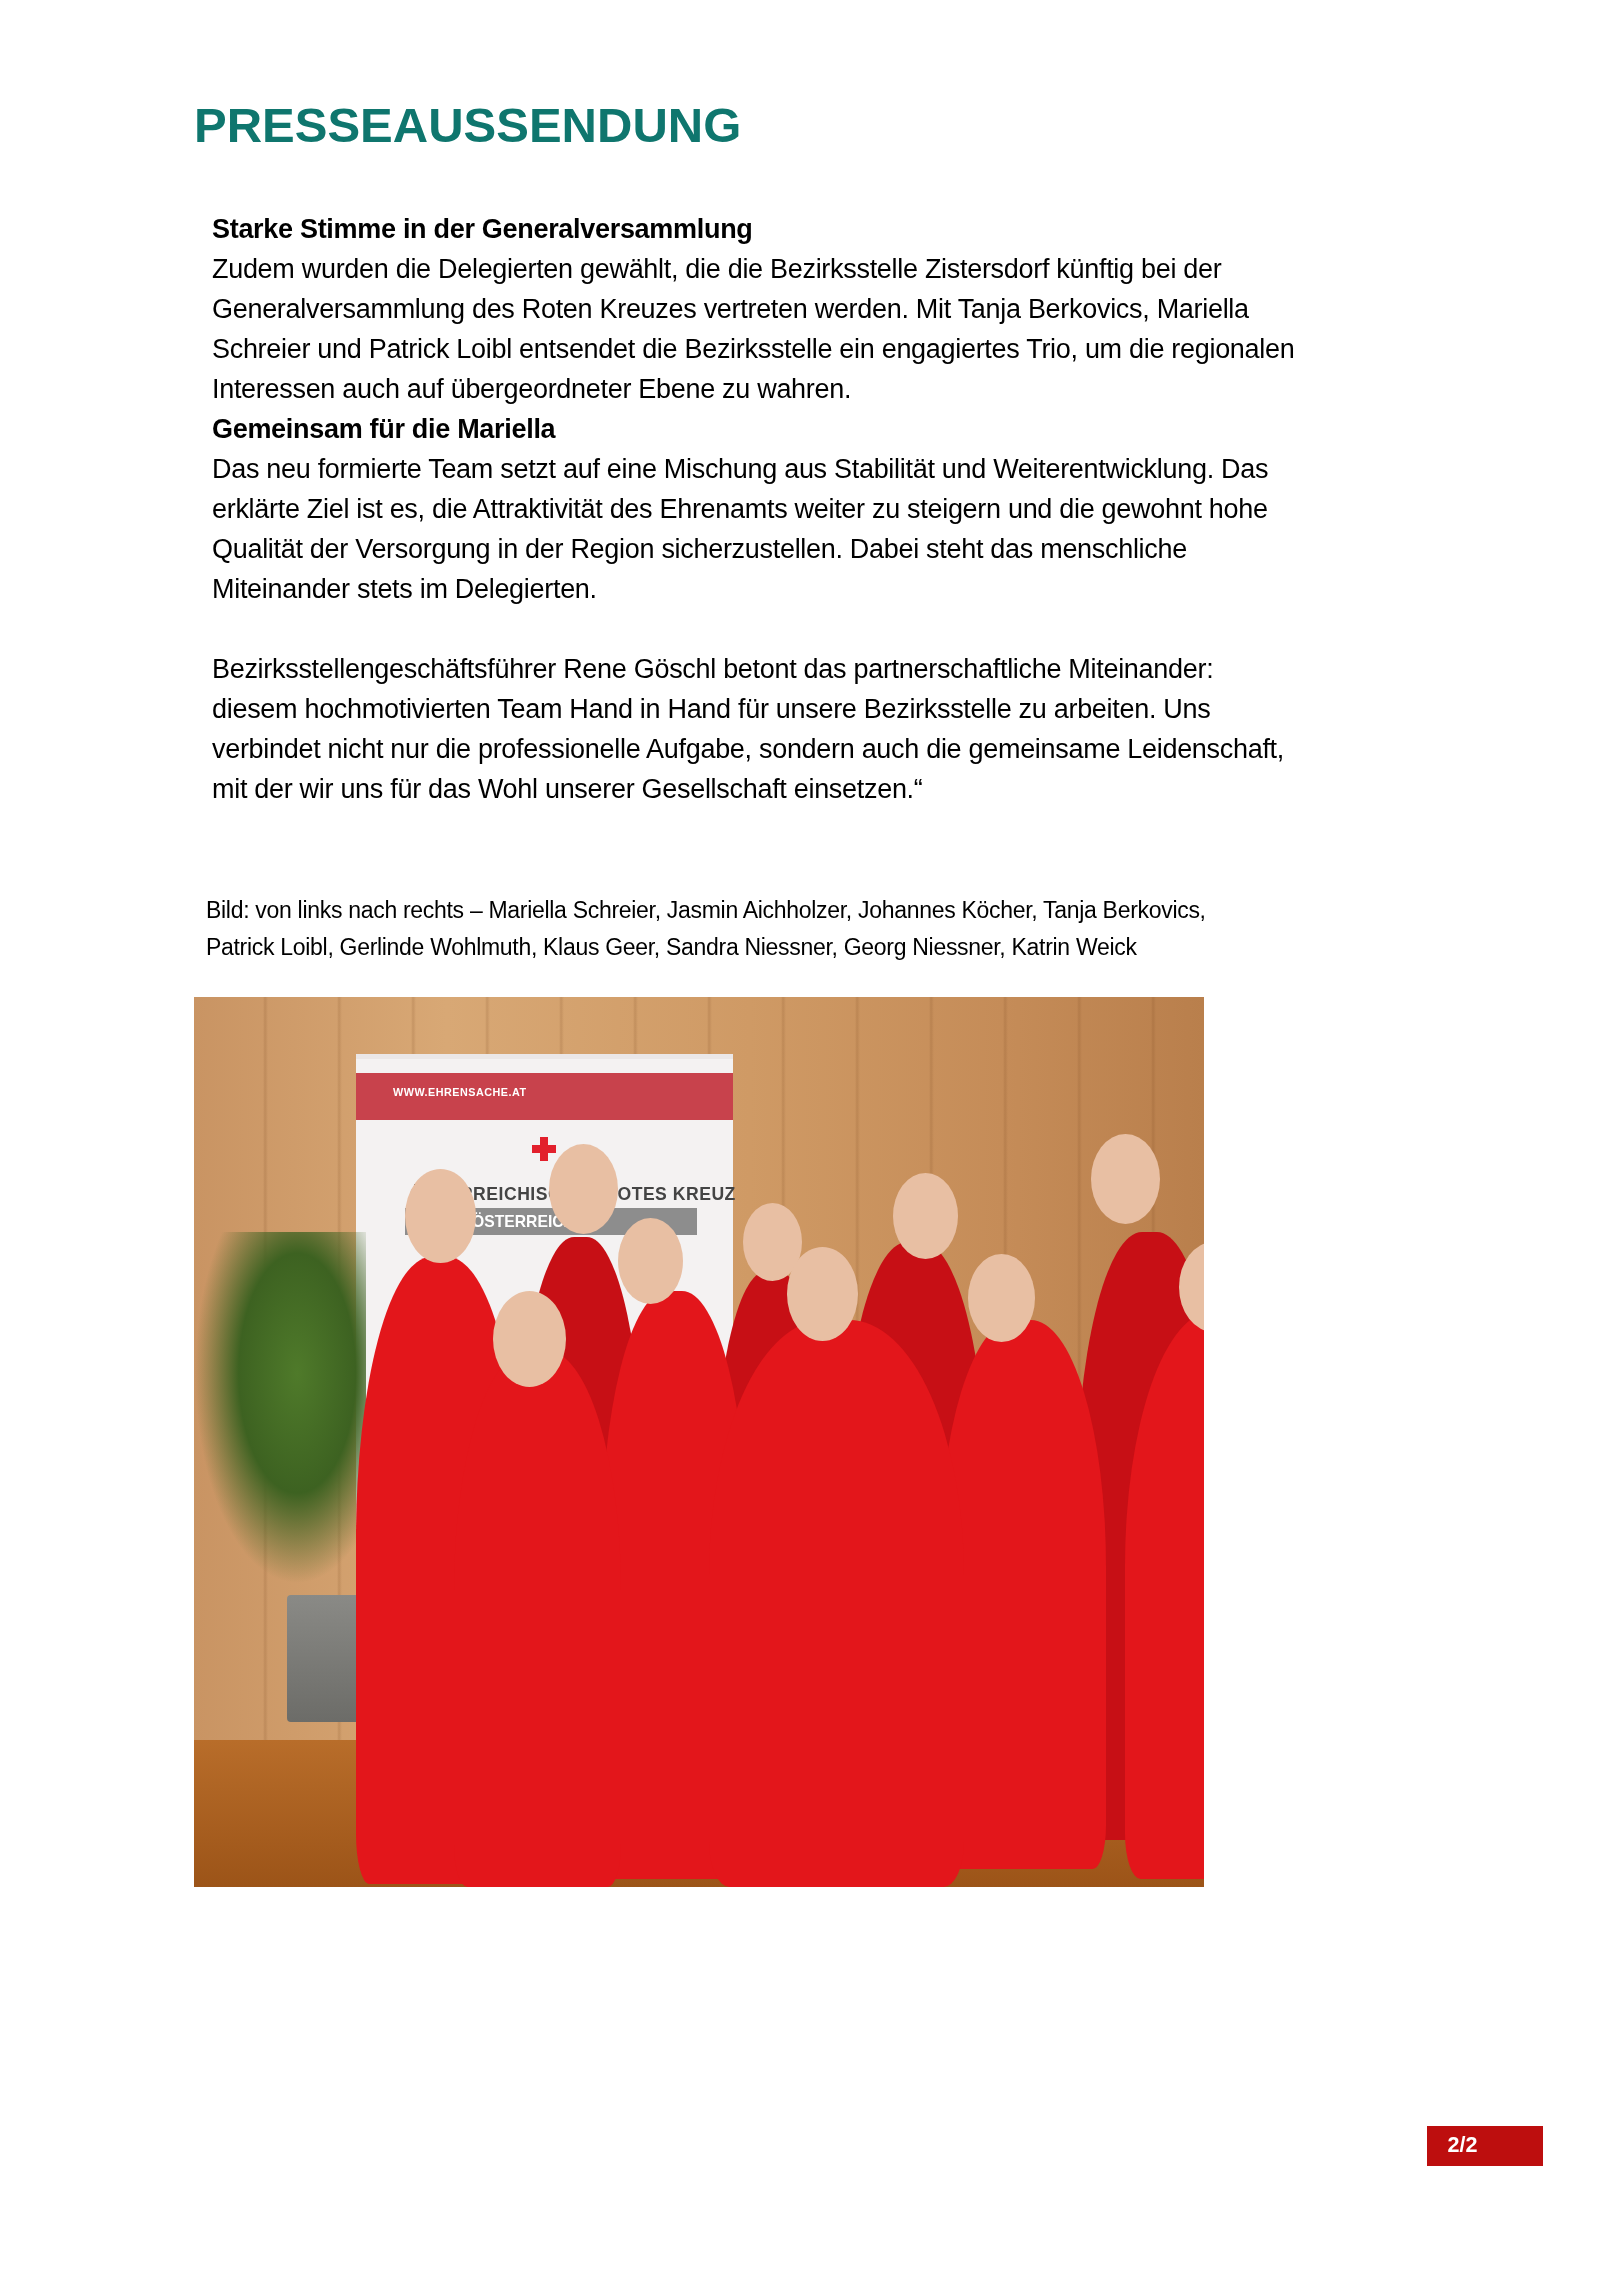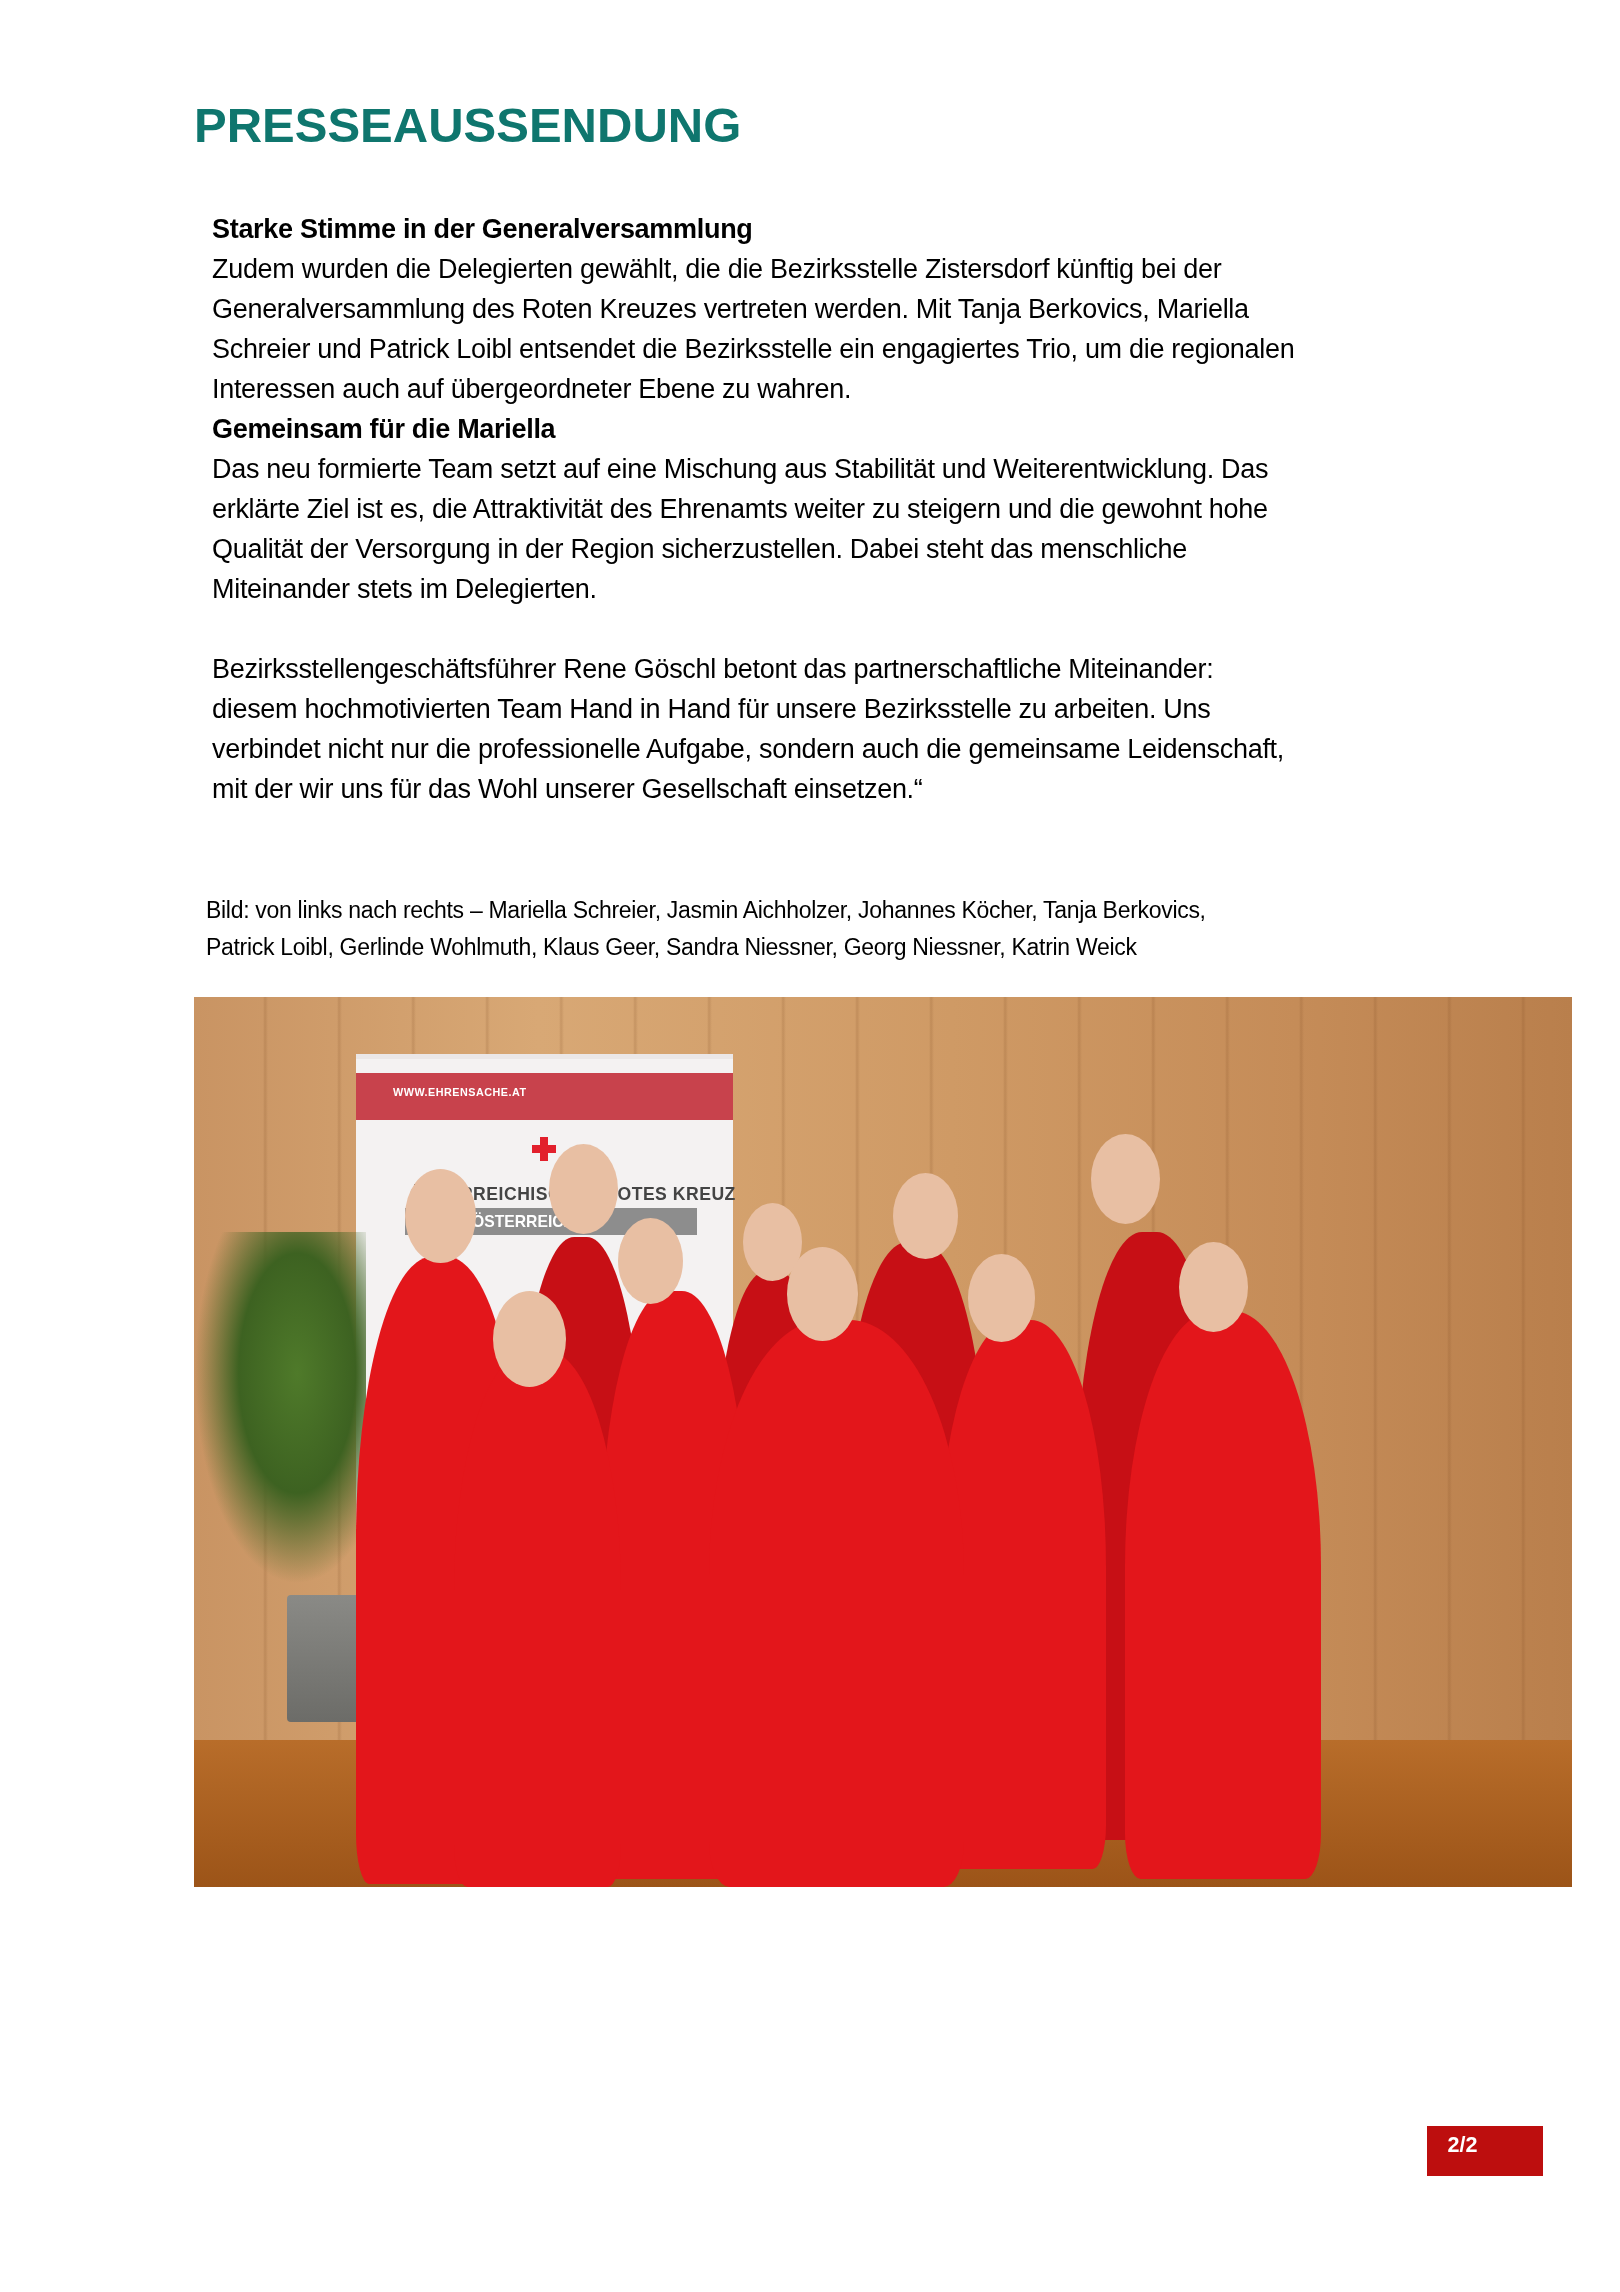--- a/index.html
+++ b/index.html
@@ -6,21 +6,21 @@
   body { width: 1620px; height: 2293px; position: relative; overflow: hidden;
          font-family: "Liberation Sans", "DejaVu Sans", sans-serif; color: #000; }
   .title { position: absolute; left: 194px; top: 96px; font-size: 49px; font-weight: bold;
            color: #0f766e; letter-spacing: 0px; line-height: 59px; }
   .body-block { position: absolute; left: 212px; width: 1274px; font-size: 27px; line-height: 40px; margin-top: 20px; }
   .sec1 { top: 189px; }
   .sec2 { top: 629px; }
   .caption { position: absolute; left: 206px; top: 892px; width: 1274px; font-size: 23px; line-height: 37px; }
   .line { display: block; white-space: nowrap; letter-spacing: -0.3px; }
   .heading { font-weight: bold; }
-  .photo { position: absolute; left: 194px; top: 997px; width: 1378px; height: 890px; overflow: hidden;
+  .photo { position: absolute; left: 194px; top: 997px; width: 1010px; height: 890px; overflow: hidden;
            background: linear-gradient(90deg, #c99463 0%, #d8a875 25%, #cf9a65 55%, #c58c58 80%, #b97f4c 100%); }
   .wood-lines { position: absolute; inset: 0;
     background: repeating-linear-gradient(90deg, rgba(120,70,30,0.00) 0px, rgba(120,70,30,0.00) 69px, rgba(120,70,30,0.18) 71px, rgba(120,70,30,0.0) 74px); }
   .floor { position: absolute; left: 0; right: 0; bottom: 0; height: 147px;
            background: linear-gradient(180deg, #b86d2a, #9c5418); }
   .banner { position: absolute; left: 162px; top: 57px; width: 377px; height: 470px; background: #f4f2f2;
             border-top: 5.9px solid #ebe7e7; }
   .banner-top { position: absolute; left: 0; top: 13.7px; width: 100%; height: 47px; background: #c8424c; }
   .banner-url { position: absolute; left: 37px; top: 27.4px; color: #fff; font-size: 10.8px; font-weight: bold; letter-spacing: 0.5px; }
   .banner-cross { position: absolute; left: 176px; top: 78px; width: 23.5px; height: 23.5px; }
@@ -29,21 +29,21 @@
   .banner-name { position: absolute; left: 54px; top: 125px; font-size: 17.6px; font-weight: bold; color: #444; letter-spacing: 0.5px; white-space: nowrap; }
   .banner-region { position: absolute; left: 49px; top: 149px; width: 284px; height: 27.4px; background: #8d8d8d; color: #fff;
                    font-size: 15.7px; font-weight: bold; line-height: 27.4px; padding-left: 7.8px; }
   .plant { position: absolute; left: 0; top: 235px; width: 172px; height: 353px;
            background: radial-gradient(ellipse at 60% 40%, #4f7a2a 0%, #3d6221 40%, rgba(60,90,30,0) 70%); }
   .pot { position: absolute; left: 93px; top: 598px; width: 98px; height: 127px; background: linear-gradient(180deg,#8a8a86,#6c6c68); border-radius: 3.9px; }
   .person { position: absolute; border-radius: 45% 45% 8% 8%; }
   .head { position: absolute; border-radius: 50%; background: #e8bfa3; }
   .jacket { background: #e3161b; }
   .jacket-dark { background: #c70f15; }
-  .badge { position: absolute; right: 77px; top: 2126px; width: 116px; height: 50px; background: #bd0e0e;
+  .badge { position: absolute; right: 77px; top: 2126px; width: 116px; height: 40px; background: #bd0e0e;
            color: #fff; font-size: 21.6px; font-weight: bold; line-height: 38px; text-align: left; padding-left: 20.6px; box-sizing: border-box; }
 </style>
 </head>
 <body>
 
 <div class="title">PRESSEAUSSENDUNG</div>
 
 <div class="body-block sec1">
   <span class="line heading">Starke Stimme in der Generalversammlung</span>
   <span class="line">Zudem wurden die Delegierten gewählt, die die Bezirksstelle Zistersdorf künftig bei der</span>

